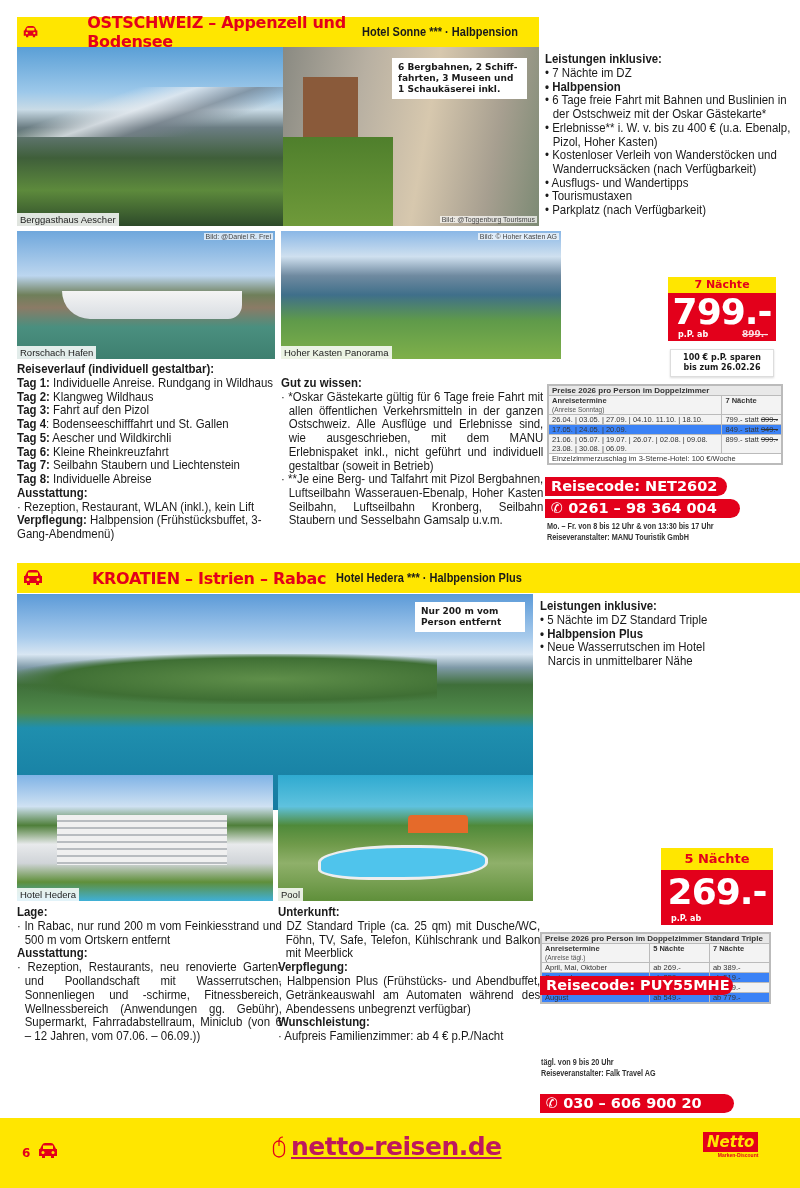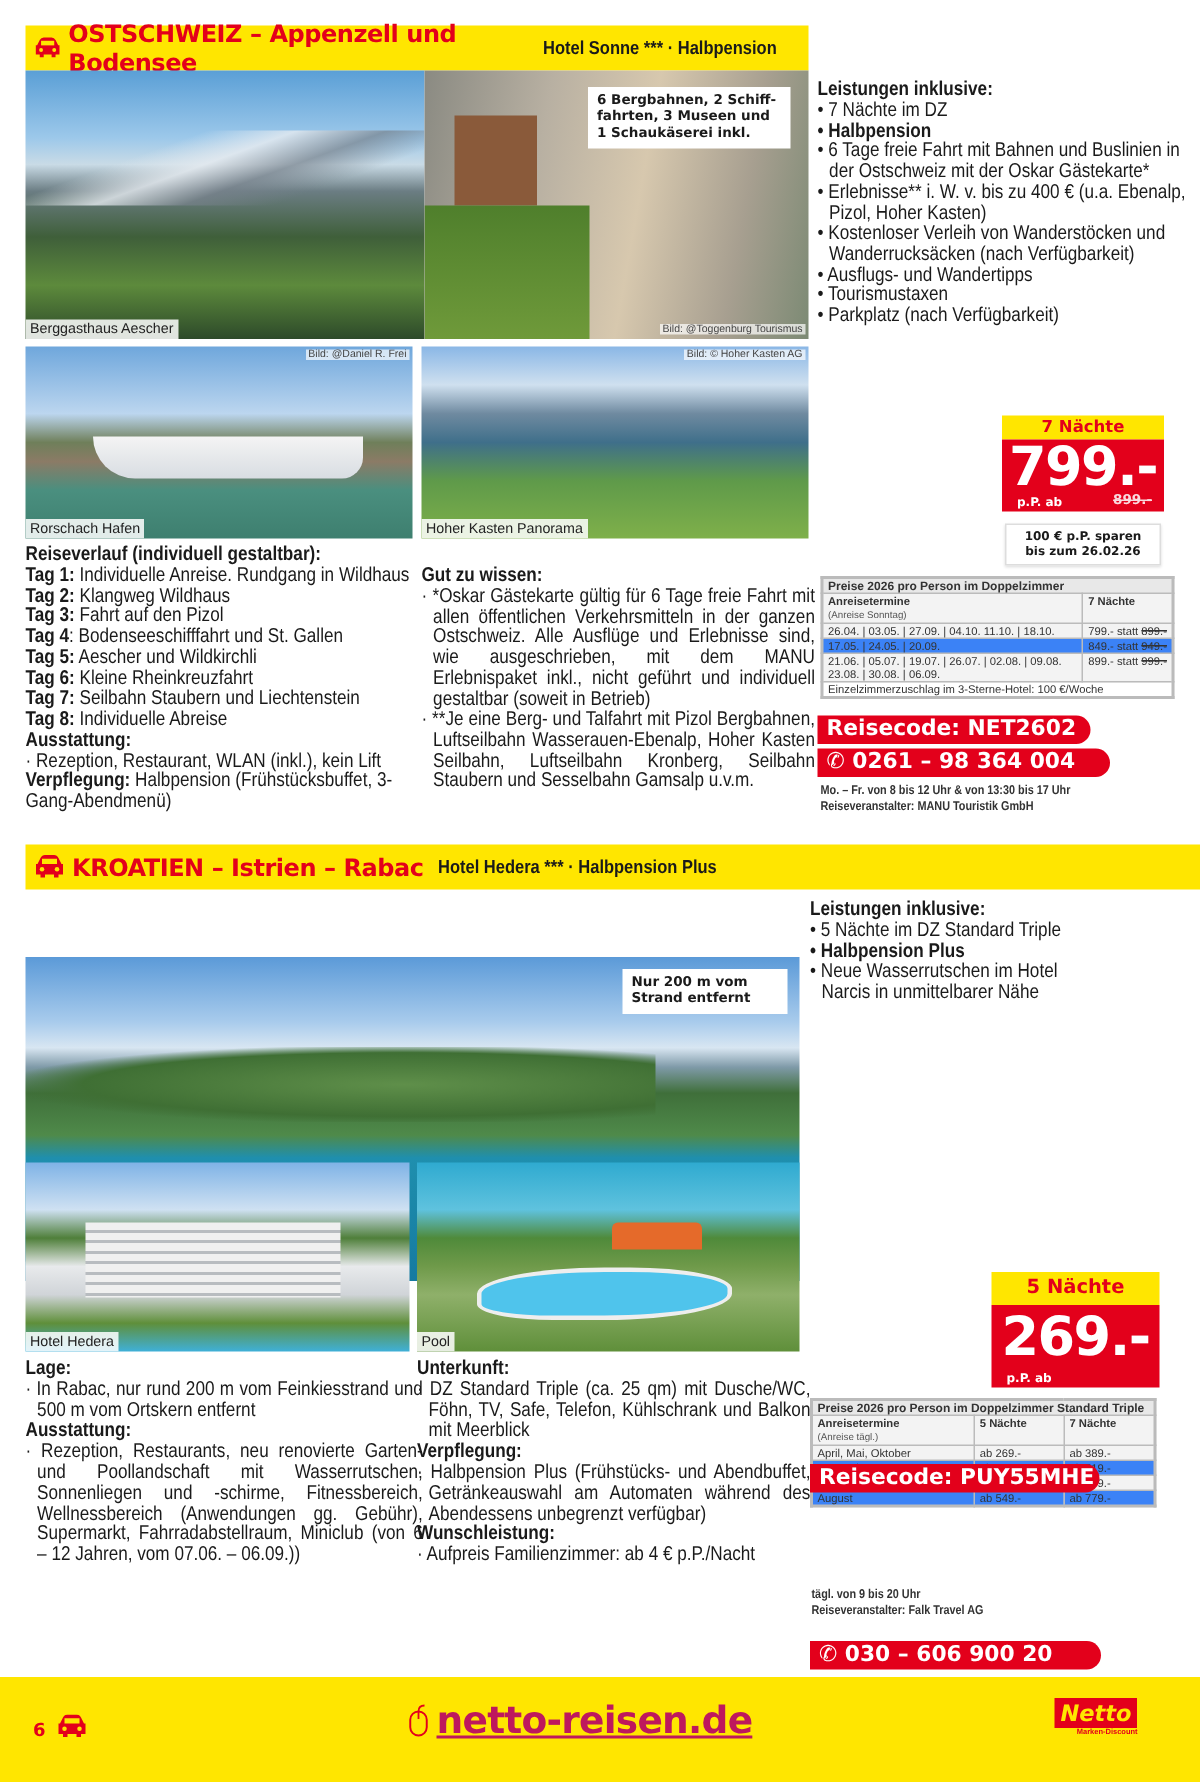--- a/index.html
+++ b/index.html
@@ -1,21 +1,21 @@
 <!DOCTYPE html>
 <html><head>
 <meta charset="utf-8">
 <style>
   * { box-sizing: border-box; margin: 0; padding: 0; }
   html, body { width: 800px; height: 1188px; background: #fff; overflow: hidden; }
   body { font-family: "Liberation Sans", sans-serif; color: #1a1a1a; position: relative; }
   .abs { position: absolute; }
   .banner { background: #ffe600; display: flex; align-items: center; height: 30px; padding-left: 22px; }
   .banner .car { width: 20px; height: 16px; margin-right: 5px; }
-  .banner .dest { color: #e3001b; font-family: "DejaVu Sans", sans-serif; font-weight: bold; font-size: 16px; letter-spacing: -0.3px; }
+  .banner .dest { color: #e3001b; font-family: "DejaVu Sans", sans-serif; font-weight: bold; font-size: 16px; letter-spacing: -0.3px; margin-left: 44px; }
   .banner .hotel { font-weight: bold; font-size: 12.5px; margin-left: 10px; transform: scaleX(0.88); transform-origin: left center; white-space: nowrap; }
   .photo { position: absolute; overflow: hidden; }
   .photo .cap { position: absolute; left: 0; bottom: 0; background: rgba(255,255,255,0.85); font-size: 9.5px; padding: 1px 3px; color: #222; }
   .photo .credit { position: absolute; right: 2px; font-size: 7px; color: #444; background: rgba(255,255,255,0.7); padding: 0 2px; }
   .callout { position: absolute; background: #fff; font-family: "DejaVu Sans", sans-serif; font-weight: bold; font-size: 9px; line-height: 11px; padding: 4px 6px; }
   .cond { transform: scaleX(0.86); transform-origin: left top; }
   .txt { font-size: 13.3px; line-height: 13.7px; }
   .txt b { font-weight: bold; }
   .head { font-weight: bold; font-size: 13.3px; line-height: 14px; }
   .bul { padding-left: 9px; text-indent: -9px; }
@@ -65,21 +65,21 @@
   <div>6 Bergbahnen, 2 Schiff-</div>
     <div>fahrten, 3 Museen und</div>
     <div>1 Schaukäserei inkl.</div>
 </div>
 
 <div class="photo" style="left:17px; top:231px; width:258px; height:128px; background: linear-gradient(180deg,#6fa7dc 0%,#bcd6ef 35%,#6f7f5a 50%,#8b7b66 60%,#4a8f7f 75%,#3e7f6f 100%);">
   <div class="abs" style="left:45px; top:60px; width:180px; height:28px; background: linear-gradient(180deg,#f4f4f4,#d8dde2); border-radius: 0 0 20px 40px;"></div>
   <span class="credit" style="top:2px;">Bild: @Daniel R. Frei</span>
   <span class="cap">Rorschach Hafen</span>
 </div>
-<div class="photo" style="left:281px; top:231px; width:258px; height:128px; background: linear-gradient(180deg,#8ab7e6 0%,#cfe0ef 20%,#6f8aa0 35%,#3f6f8a 50%,#5f9a4a 70%,#7fb04a 100%);">
+<div class="photo" style="left:281px; top:231px; width:280px; height:128px; background: linear-gradient(180deg,#8ab7e6 0%,#cfe0ef 20%,#6f8aa0 35%,#3f6f8a 50%,#5f9a4a 70%,#7fb04a 100%);">
   <span class="credit" style="top:2px;">Bild: © Hoher Kasten AG</span>
   <span class="cap">Hoher Kasten Panorama</span>
 </div>
 
 <div class="abs cond txt" style="left:545px; top:52px; width:290px;">
   <div class="head">Leistungen inklusive:</div>
   <div class="bul">• 7 Nächte im DZ</div>
   <div class="bul" style="font-weight:bold;">• Halbpension</div>
   <div class="bul">• 6 Tage freie Fahrt mit Bahnen und Buslinien in der Ostschweiz mit der Oskar Gästekarte*</div>
   <div class="bul">• Erlebnisse** i. W. v. bis zu 400 € (u.a. Ebenalp, Pizol, Hoher Kasten)</div>
@@ -162,25 +162,25 @@
   <svg class="car" viewBox="0 0 20 16">
       <path d="M4 2 Q5 0 7 0 H13 Q15 0 16 2 L18 6 H19 V13 H16 V15 H13 V13 H7 V15 H4 V13 H1 V6 H2 Z" fill="#e3001b"></path>
       <rect x="5" y="2.5" width="10" height="3.5" fill="#ffe600"></rect>
       <circle cx="5" cy="9.5" r="1.5" fill="#ffe600"></circle>
       <circle cx="15" cy="9.5" r="1.5" fill="#ffe600"></circle>
     </svg>
   <span class="dest">KROATIEN – Istrien – Rabac</span>
   <span class="hotel">Hotel Hedera *** · Halbpension Plus</span>
 </div>
 
-<div class="photo" style="left:17px; top:594px; width:516px; height:216px; background: linear-gradient(180deg,#5b9ad8 0%,#a8cbec 20%,#d8e6f2 28%,#7f9aa8 34%,#3f6f3a 42%,#4f8a4a 55%,#1f8fae 62%,#157aa0 100%); margin-top: 44px;">
+<div class="photo" style="left:17px; top:594px; width:516px; height:216px; background: linear-gradient(180deg,#5b9ad8 0%,#a8cbec 20%,#d8e6f2 28%,#7f9aa8 34%,#3f6f3a 42%,#4f8a4a 55%,#1f8fae 62%,#157aa0 100%);">
   <div class="abs" style="left:0; top:60px; width:420px; height:50px; background: radial-gradient(ellipse at 60% 50%, #5f8f4a 0%, #3f6f34 60%, transparent 75%);"></div>
   <div class="callout" style="right:8px; top:8px; width:110px;">
     <div>Nur 200 m vom</div>
-      <div>Strand entfernt</div>
+      <div>Person entfernt</div>
   </div>
   <span class="cap">Rabac</span>
 </div>
 
 <div class="photo" style="left:17px; top:775px; width:256px; height:126px; background: linear-gradient(180deg,#7fb3e6 0%,#cfe1f2 25%,#4f7f3a 40%,#e8eaec 55%,#d0d4d8 70%,#5f8f3a 85%,#3fb0d8 100%);">
   <div class="abs" style="left:40px; top:40px; width:170px; height:50px; background: repeating-linear-gradient(180deg,#f0f0f0 0 5px,#b8bcc0 5px 7px);"></div>
   <span class="cap">Hotel Hedera</span>
 </div>
 <div class="photo" style="left:278px; top:775px; width:255px; height:126px; background: linear-gradient(180deg,#2faad0 0%,#5fc2de 25%,#4f8a3a 40%,#6f9a4a 55%,#8fb06a 70%,#5f8f3a 100%);">
   <div class="abs" style="left:40px; top:70px; width:170px; height:35px; background:#4fc4ec; border-radius: 50% 40% 50% 30%; border:3px solid #eee;"></div>

